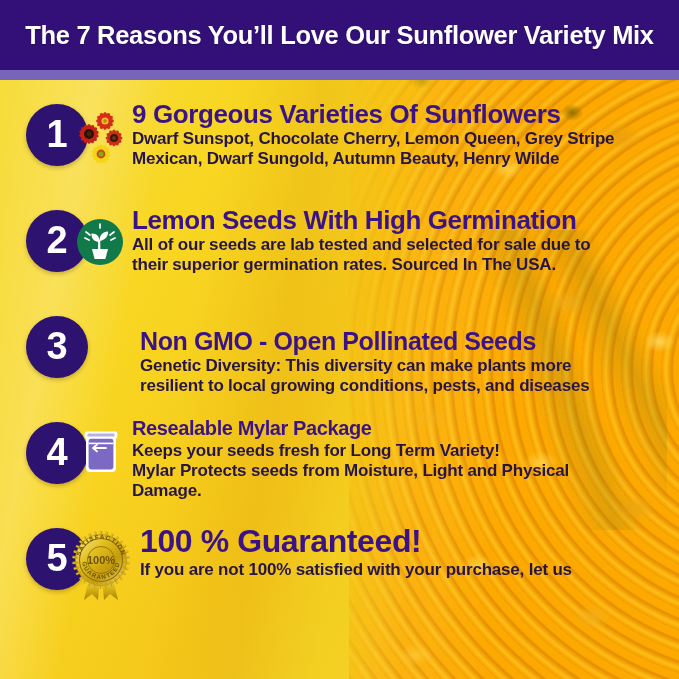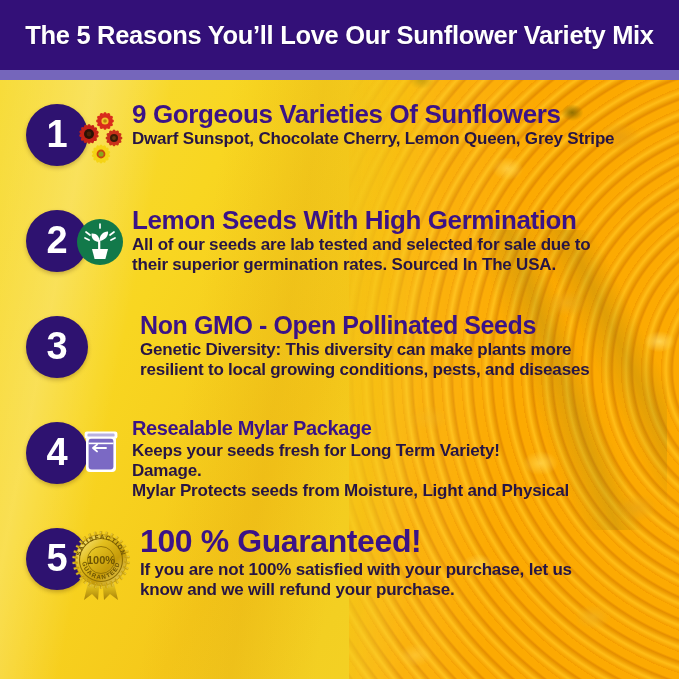--- a/index.html
+++ b/index.html
@@ -194,32 +194,32 @@
     letter-spacing: -0.2px;
     margin: 0;
   }
   .r-body div { white-space: nowrap; }
 
   
   .row-1 { margin-top: 4px; }
   .row-1 .r-title { font-size: 26px; }
   .row-2 .r-title { font-size: 26px; }
   .row-3 .r-title { font-size: 25px; }
-  .row-3 .texts { padding-left: 8px; }
+  .row-3 .texts { padding-left: 8px; margin-top: 16px; }
   .row-4 .r-title { font-size: 20px; }
   .row-5 .r-title { font-size: 32px; }
   .row-5 .texts { padding-left: 8px; }
 </style>
 </head>
 <body>
 
 <div class="poster">
 
   <div class="header">
-    <div class="header-title">The 5 Reasons You’ll Love Our Sunflower Variety Mix</div>
+    <div class="header-title">The 7 Reasons You’ll Love Our Sunflower Variety Mix</div>
   </div>
   <div class="header-stripe"></div>
 
   <div class="bg">
     <div class="bg-base"></div>
     <div class="bg-streaks"></div>
     <div class="bg-disc"></div>
     <div class="bg-blobs"></div>
     <div class="bg-green"></div>
   </div>
@@ -289,20 +289,21 @@
                 <circle r="2.6" fill="#8aa81c"></circle>
               </g>
             </g>
           </svg>
         </div>
       </div>
       <div class="texts">
         <div class="r-title">9 Gorgeous Varieties Of Sunflowers</div>
         <div class="r-body">
           <div>Dwarf Sunspot, Chocolate Cherry, Lemon Queen, Grey Stripe</div>
+          <div>Mexican, Dwarf Sungold, Autumn Beauty, Henry Wilde</div>
         </div>
       </div>
     </div>
 
     <div class="row row-2">
       <div class="badge-wrap">
         <div class="num-circle">
           <span>2</span>
         </div>
         <div class="icon-slot" style="left:50px; top:14px; width:48px; height:48px;">
@@ -366,22 +367,22 @@
             <line x1="12.6" y1="19.4" x2="37.4" y2="19.4" stroke="#ffffff" stroke-width="1.6"></line>
 
             <path d="M30 24 L17 24 M21 20.6 L17 24 L21 27.4" stroke="#ffffff" stroke-width="1.9" fill="none" stroke-linecap="round" stroke-linejoin="round"></path>
           </svg>
         </div>
       </div>
       <div class="texts">
         <div class="r-title">Resealable Mylar Package</div>
         <div class="r-body">
           <div>Keeps your seeds fresh for Long Term Variety!</div>
+          <div>Mylar Protects seeds from Moisture, Light and Physical</div>
           <div>Damage.</div>
-          <div>Mylar Protects seeds from Moisture, Light and Physical</div>
         </div>
       </div>
     </div>
 
     <div class="row row-5">
       <div class="badge-wrap">
         <div class="num-circle">
           <span>5</span>
         </div>
         <div class="icon-slot" style="left:44px; top:6px; width:62px; height:76px;">
@@ -457,19 +458,18 @@
               <textPath href="#arcBot" startOffset="50%" text-anchor="middle">GUARANTEED</textPath>
             </text>
             <text x="31" y="36" text-anchor="middle" fill="#6d5404" font-family="Liberation Sans, sans-serif" font-size="11" font-weight="bold">100%</text>
           </svg>
         </div>
       </div>
       <div class="texts">
         <div class="r-title">100 % Guaranteed!</div>
         <div class="r-body">
           <div>If you are not 100% satisfied with your purchase, let us</div>
-          <div>know and we will refund your purchase.</div>
         </div>
       </div>
     </div>
 
   </div>
 </div>
 
 </body></html>

